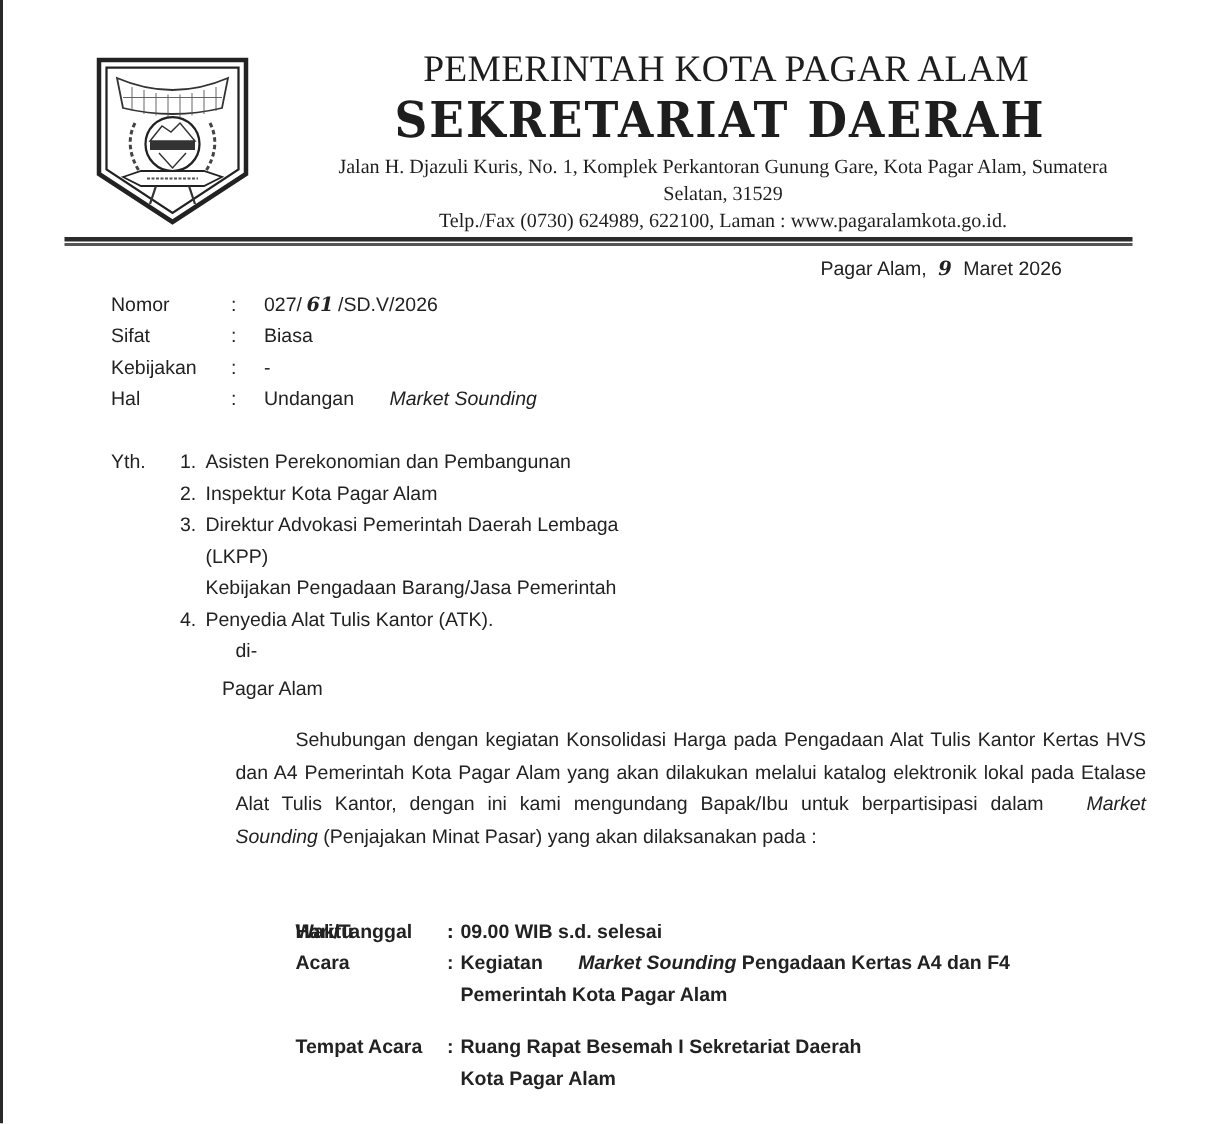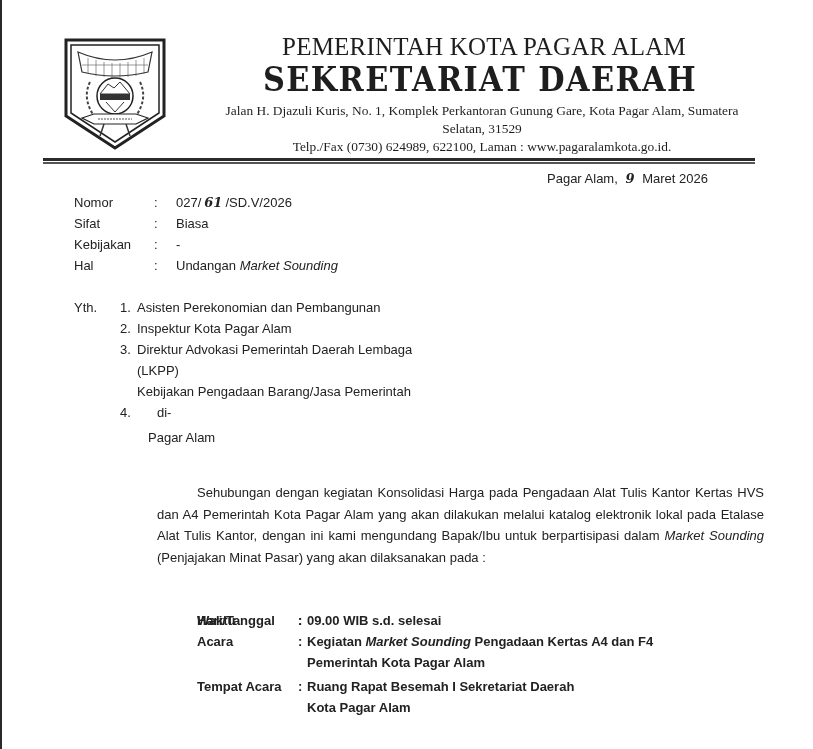--- a/index.html
+++ b/index.html
@@ -47,21 +47,21 @@
     .to .place { padding-left: 28px; line-height: 22px; margin-top: 3px; }
 
     .para { position: absolute; left: 157px; top: 482px; width: 607px; text-align: justify; line-height: 21.6px; text-align-last: left; }
     .para .indent { display: inline-block; width: 40px; }
 
     .details { position: absolute; left: 197px; top: 610px; font-weight: bold; }
     .details .row { position: relative; line-height: 21px; }
     .details .k { position: absolute; left: 0; white-space: nowrap; }
     .details .c { position: absolute; left: 101px; }
     .details .v { margin-left: 110px; white-space: nowrap; }
-    .it { font-style: italic; }
+    .it { font-style: italic; margin-left: 20px; }
   </style>
 </head>
 <body>
 
 <div class="left-edge"></div>
 
 <div class="logo">
   <svg width="102" height="112" viewBox="0 0 102 112">
     <path d="M2 2 H100 V78 L51 110 L2 78 Z" fill="#fff" stroke="#222" stroke-width="3"></path>
     <path d="M7 7 H95 V75 L51 104 L7 75 Z" fill="none" stroke="#222" stroke-width="1.5"></path>
@@ -137,21 +137,21 @@
 </div>
 
 <div class="to sans">
   <span class="yth">Yth.</span>
   <div class="list">
     <div class="li"><span class="n">1.</span><span>Asisten Perekonomian dan Pembangunan</span></div>
     <div class="li"><span class="n">2.</span><span>Inspektur Kota Pagar Alam</span></div>
     <div class="li"><span class="n">3.</span><span>Direktur Advokasi Pemerintah Daerah Lembaga</span></div>
     <div class="cont">(LKPP)</div>
     <div class="cont">Kebijakan Pengadaan Barang/Jasa Pemerintah</div>
-    <div class="li"><span class="n">4.</span></div>
+    <div class="li"><span class="n">4.</span><span>Penyedia Alat Tulis Kantor (ATK).</span></div>
     <div class="di">di-</div>
     <div class="place">Pagar Alam</div>
   </div>
 </div>
 
 <div class="para sans"><span class="indent"></span><span>Sehubungan dengan kegiatan Konsolidasi Harga pada Pengadaan Alat Tulis Kantor Kertas HVS dan A4 Pemerintah Kota Pagar Alam yang akan dilakukan melalui katalog elektronik lokal pada Etalase Alat Tulis Kantor, dengan ini kami mengundang Bapak/Ibu untuk berpartisipasi dalam </span><span class="it">Market Sounding</span><span> (Penjajakan Minat Pasar) yang akan dilaksanakan pada :</span></div>
 
 <div class="details sans">
   <div class="row">
     <span class="k">Hari/Tanggal</span>
@@ -161,19 +161,19 @@
     <span class="k">Waktu</span>
     <span class="c">:</span>
     <div class="v">09.00 WIB s.d. selesai</div>
   </div>
   <div class="row">
     <span class="k">Acara</span>
     <span class="c">:</span>
     <div class="v"><span>Kegiatan </span><span class="it">Market Sounding</span><span> Pengadaan Kertas A4 dan F4</span></div>
     <div class="v">Pemerintah Kota Pagar Alam</div>
   </div>
-  <div class="row" style="margin-top:3px">
+  <div class="row" style="margin-top:14px">
     <span class="k">Tempat Acara</span>
     <span class="c">:</span>
     <div class="v">Ruang Rapat Besemah I Sekretariat Daerah</div>
     <div class="v">Kota Pagar Alam</div>
   </div>
 </div>
 
 </body></html>

